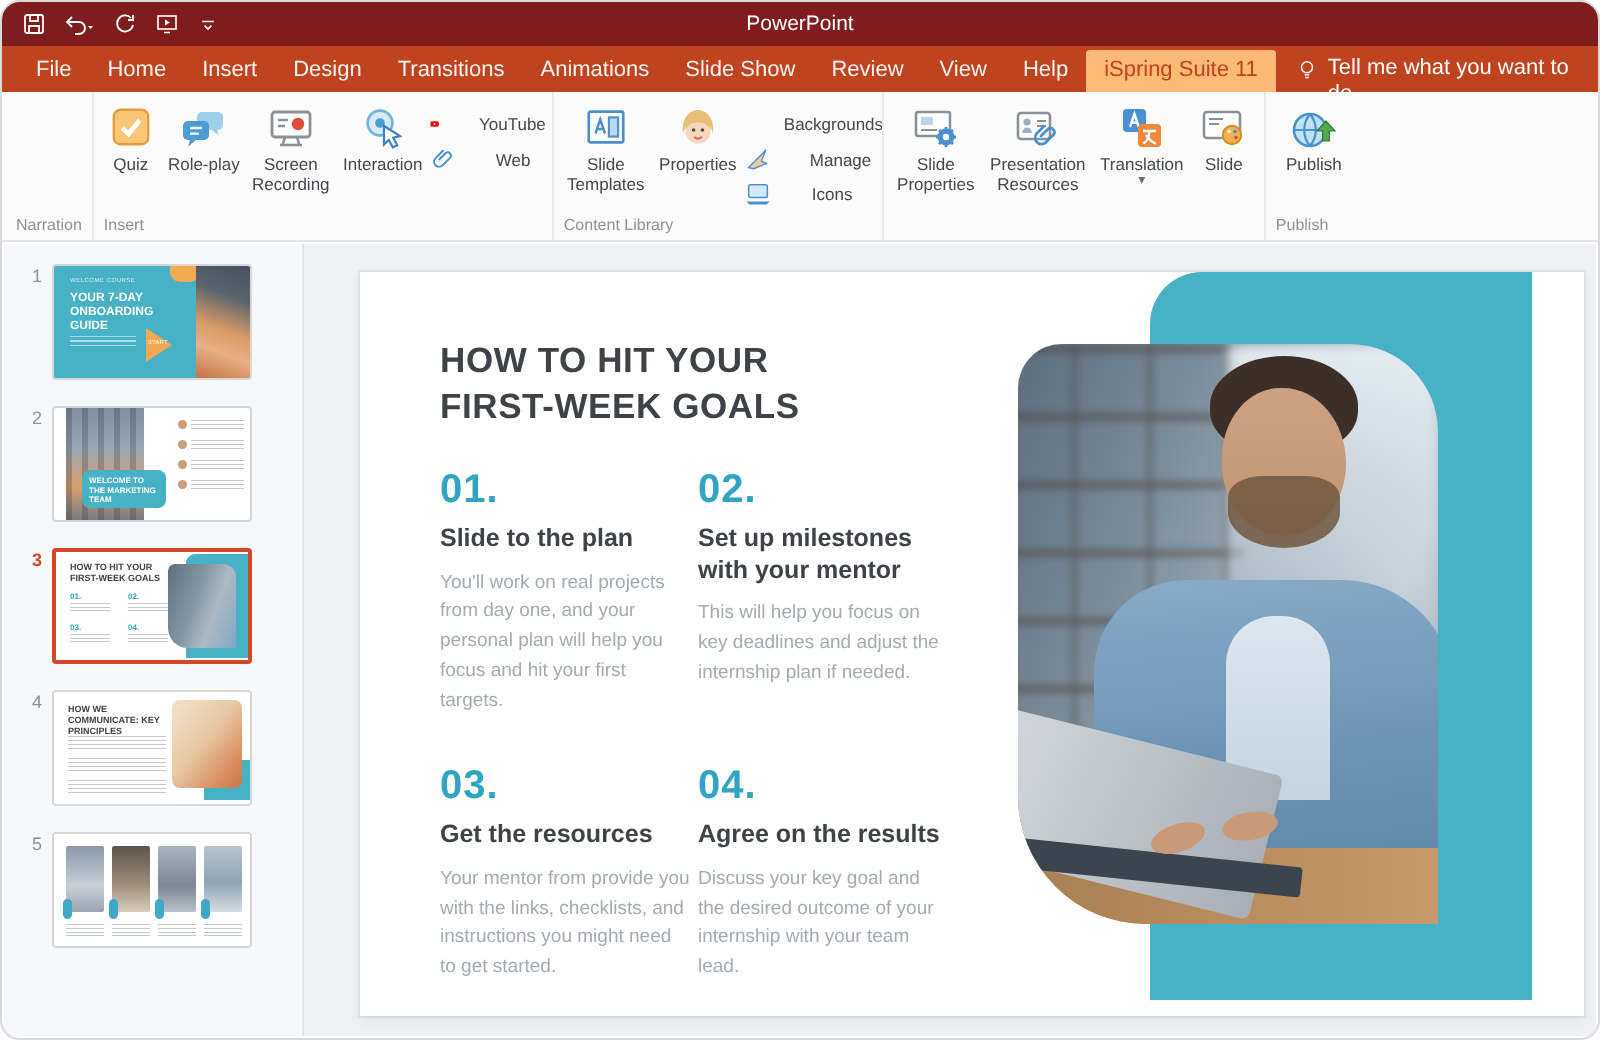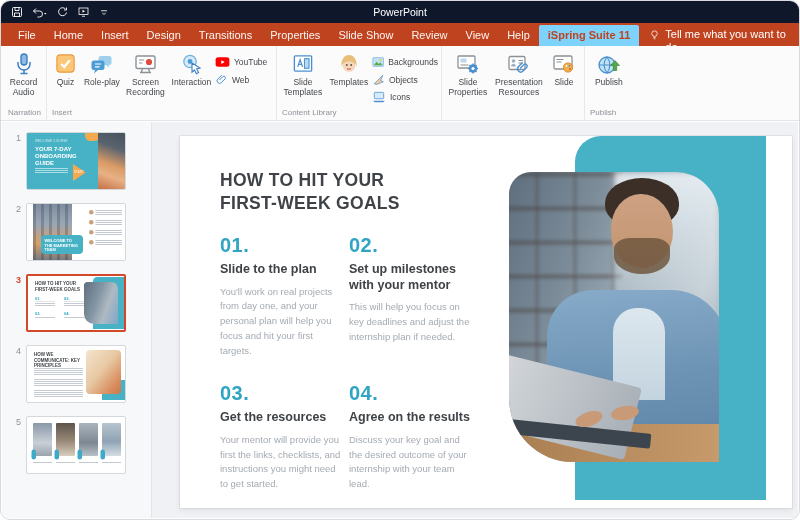--- a/index.html
+++ b/index.html
@@ -1,41 +1,41 @@
 <!DOCTYPE html>
 <html><head>
 <meta charset="utf-8">
 <style>
   * { margin:0; padding:0; box-sizing:border-box; }
   html,body { width:800px; height:520px; background:#fff; font-family:"Liberation Sans",sans-serif; }
   .window { position:absolute; inset:0; background:#fff; border:1px solid #d8dadd; border-radius:10px; overflow:hidden; }
 
   
-  .titlebar { position:relative; height:22px; background:#0f172a; display:flex; align-items:center; padding-left:10px; }
+  .titlebar { position:relative; height:22px; background:#7f1d1d; display:flex; align-items:center; padding-left:10px; }
   .qat { display:flex; align-items:center; gap:9px; z-index:2; }
   .qat .qbtn { display:flex; align-items:center; cursor:default; }
   .apptitle { position:absolute; left:0; right:0; text-align:center; color:#fff; font-size:10.5px; }
 
   
   .tabrow { height:23px; background:#C0431F; display:flex; align-items:flex-end; padding-left:8px; overflow:hidden; }
   .tab { color:rgba(255,255,255,.95); font-size:11px; padding:4px 9px 5px; white-space:nowrap; }
-  .tab.active { background:#7dd3fc; color:#C0431F; font-weight:bold; border-radius:2px 2px 0 0; }
+  .tab.active { background:#fdba74; color:#C0431F; font-weight:normal; border-radius:2px 2px 0 0; }
   .tellme { display:flex; align-items:flex-start; gap:5px; color:#fff; font-size:11px; margin-left:10px; width:160px; height:21px; overflow:hidden; line-height:13px; padding-top:3px; }
   .tellme svg { flex:0 0 auto; margin-top:1px; }
 
   
   .ribbon { height:75px; background:#FBFBFC; border-bottom:1px solid #E2E4E6; display:flex; padding:0 2px; }
   .rgroup { display:flex; flex-direction:column; padding:0 3px; }
   .rgroup + .rgroup { border-left:1px solid #E7E8EA; }
   .gbuttons { flex:1; display:flex; align-items:flex-start; padding-top:3px; }
   .rbtn { display:flex; flex-direction:column; align-items:center; text-align:center; font-size:8.5px; color:#44474B; line-height:1.15; padding:0 1px; }
   .ricon { height:29px; display:flex; align-items:center; justify-content:center; }
   .caret { font-size:7px; color:#6a6d71; line-height:6px; }
   .smallcol { display:flex; flex-direction:column; gap:5px; padding-top:7px; }
-  .sbtn { display:flex; align-items:center; gap:4px; font-size:8.5px; color:#44474B; white-space:nowrap; }
+  .sbtn { display:flex; align-items:center; gap:20px; font-size:8.5px; color:#44474B; white-space:nowrap; }
   .gname { font-size:8px; color:#8E9196; padding:1px 2px 3px; white-space:nowrap; }
   svg { display:block; }
 
   
   .content { position:absolute; top:121px; bottom:1px; left:1px; right:1px; display:flex; }
   .thumbpanel { width:150px; background:#F7F8F9; border-right:1px solid #E2E4E6; padding:10px 0 0 6px; overflow:hidden; }
   .thumbrow { display:flex; gap:5px; margin-bottom:13px; }
   .tnum { width:13px; font-size:9px; color:#8E9196; text-align:right; padding-top:1px; }
   .tnum.sel { color:#D2492A; font-weight:bold; }
   .thumb { width:100px; height:58px; background:#fff; border:1px solid #D5D7DA; border-radius:2px; position:relative; overflow:hidden; flex:0 0 auto; }
@@ -168,49 +168,39 @@
     </div>
     <div class="apptitle">PowerPoint</div>
   </div>
 
   <div class="tabrow">
     <span class="tab">File</span>
     <span class="tab">Home</span>
     <span class="tab">Insert</span>
     <span class="tab">Design</span>
     <span class="tab">Transitions</span>
-    <span class="tab">Properties</span>
+    <span class="tab">Animations</span>
     <span class="tab">Slide Show</span>
     <span class="tab">Review</span>
     <span class="tab">View</span>
     <span class="tab">Help</span>
     <span class="tab active">iSpring Suite 11</span>
     <span class="tellme">
       <svg width="11" height="13" viewBox="0 0 24 28">
           <circle cx="12" cy="10" r="6" stroke="#fff" stroke-width="1.6" fill="none"></circle>
           <path d="M9.5 18h5M10 21h4" stroke="#fff" stroke-width="1.6"></path>
         </svg>
       <span>Tell me what you want to do</span>
     </span>
   </div>
 
   <div class="ribbon">
 
     <div class="rgroup">
       <div class="gbuttons">
-        <div class="rbtn" style="width:35px">
-          <span class="ricon">
-            <svg width="24" height="24" viewBox="0 0 24 24">
-                <rect x="9" y="2" width="6" height="11" rx="3" fill="#8FBCE4" stroke="#3D7FC1" stroke-width="1.4"></rect>
-                <path d="M6 10v2a6 6 0 0 0 12 0v-2" fill="none" stroke="#3D7FC1" stroke-width="1.5"></path>
-                <path d="M12 18v3M8.5 21.5h7" stroke="#3D7FC1" stroke-width="1.5"></path>
-              </svg>
-          </span>
-            <span>Record Audio</span>
-        </div>
       </div>
       <div class="gname">Narration</div>
     </div>
 
     <div class="rgroup">
       <div class="gbuttons">
         <div class="rbtn" style="width:31px">
           <span class="ricon">
             <svg width="23" height="23" viewBox="0 0 24 24">
                 <rect x="3" y="3" width="18" height="18" rx="3.5" fill="#FBC776" stroke="#E89A3C" stroke-width="1.2"></rect>
@@ -287,36 +277,36 @@
           <span class="ricon">
             <svg width="24" height="24" viewBox="0 0 24 24">
                 <path d="M4.5 15C3.5 7.5 7.5 3 12 3s8.5 4.5 7.5 12c-1-5-3.5-6.5-7.5-6.5S5.5 10 4.5 15z" fill="#E8BE78"></path>
                 <circle cx="12" cy="13.5" r="6.3" fill="#F6D7BC"></circle>
                 <path d="M5.7 13c.3-4.5 2.5-6 6.3-6s6 1.5 6.3 6c-1.5-3-3.5-3.8-6.3-3.8S7.2 10 5.7 13z" fill="#E8BE78"></path>
                 <circle cx="9.8" cy="13" r=".9" fill="#5B4A3A"></circle>
                 <circle cx="14.2" cy="13" r=".9" fill="#5B4A3A"></circle>
                 <path d="M10 16.5c1.3 1 2.7 1 4 0" stroke="#C96F5E" stroke-width="1.1" fill="none"></path>
               </svg>
           </span>
-            <span>Templates</span>
+            <span>Properties</span>
         </div>
         <div class="smallcol" style="width:66px">
           <div class="sbtn">
             <svg width="14" height="12" viewBox="0 0 24 20">
                 <rect x="1.5" y="1.5" width="21" height="17" rx="2" fill="#BFE3F2" stroke="#6FAAD4" stroke-width="1.2"></rect>
                 <path d="M3.5 16.5l5.5-7 4 4.5 3-3 4.5 5.5z" fill="#5FA845"></path>
                 <circle cx="16.5" cy="6.5" r="2.1" fill="#F7C948"></circle>
               </svg>
             <span>Backgrounds</span>
           </div>
           <div class="sbtn">
             <svg width="13" height="13" viewBox="0 0 24 24">
                 <path d="M4 20L20 4l-4 10 5 2-12 5z" fill="#F5C9A0" stroke="#4A90D0" stroke-width="1.3" stroke-linejoin="round"></path>
               </svg>
-            <span>Objects</span>
+            <span>Manage</span>
           </div>
           <div class="sbtn">
             <svg width="14" height="12" viewBox="0 0 24 20">
                 <rect x="4" y="2" width="16" height="11" rx="1.5" fill="#D6EAF7" stroke="#4A90D0" stroke-width="1.3"></rect>
                 <path d="M2 16.5h20l-2.5 2.5h-15z" fill="#4A90D0"></path>
               </svg>
             <span>Icons</span>
           </div>
         </div>
       </div>
@@ -342,20 +332,32 @@
           <span class="ricon">
             <svg width="25" height="24" viewBox="0 0 24 24">
                 <rect x="2.5" y="4.5" width="16" height="13" rx="1.5" fill="#fff" stroke="#8C9196" stroke-width="1.3"></rect>
                 <circle cx="7" cy="9" r="1.8" fill="#9BB0C4"></circle>
                 <path d="M4.5 14.5c.4-2 1.3-2.8 2.5-2.8s2.1.8 2.5 2.8" fill="#9BB0C4"></path>
                 <path d="M12 8.5h4.5M12 11h4.5" stroke="#8C9196" stroke-width="1"></path>
                 <path d="M14 16l3.5-3.5a2 2 0 0 1 2.8 2.8l-4 4a3.2 3.2 0 0 1-4.5-4.5l3.8-3.8" fill="none" stroke="#4A90D0" stroke-width="1.4" stroke-linecap="round"></path>
               </svg>
           </span>
             <span>Presentation Resources</span>
+        </div>
+        <div class="rbtn" style="width:48px">
+          <span class="ricon">
+            <svg width="24" height="24" viewBox="0 0 24 24">
+                <rect x="2.5" y="2.5" width="11.5" height="11.5" rx="2" fill="#4A90D0"></rect>
+                <path d="M6 11.5L8.2 5l2.2 6.5M6.9 9.4h2.7" stroke="#fff" stroke-width="1.2" fill="none"></path>
+                <rect x="10" y="10" width="11.5" height="11.5" rx="2" fill="#F0883B"></rect>
+                <path d="M12.5 13.5h6.5M15.7 13.5c0 3.2-1.2 5.2-3 6.3M14 15.5c1.5 2.3 3.6 3.8 5 4.3" stroke="#fff" stroke-width="1.2" fill="none"></path>
+              </svg>
+          </span>
+            <span>Translation</span>
+          <span class="caret">▾</span>
         </div>
         <div class="rbtn" style="width:34px">
           <span class="ricon">
             <svg width="25" height="24" viewBox="0 0 24 24">
                 <rect x="2.5" y="4" width="18" height="13" rx="1.5" fill="#fff" stroke="#8C9196" stroke-width="1.3"></rect>
                 <path d="M5 7.5h7M5 10h5" stroke="#8C9196" stroke-width="1.1"></path>
                 <circle cx="16.5" cy="15.5" r="4.6" fill="#F3B04C" stroke="#D98A2B" stroke-width="1"></circle>
                 <circle cx="15" cy="13.8" r=".9" fill="#fff"></circle>
                 <circle cx="18" cy="13.8" r=".9" fill="#4A90D0"></circle>
                 <circle cx="18.5" cy="16.8" r=".9" fill="#C9584C"></circle>
@@ -540,21 +542,21 @@
             <div class="gbody">You'll work on real projects from day one, and your personal plan will help you focus and hit your first targets.</div>
           </div>
           <div class="goal">
             <div class="gnum">02.</div>
             <div class="ghead">Set up milestones with your mentor</div>
             <div class="gbody">This will help you focus on key deadlines and adjust the internship plan if needed.</div>
           </div>
           <div class="goal">
             <div class="gnum">03.</div>
             <div class="ghead">Get the resources</div>
-            <div class="gbody">Your mentor will provide you first the links, checklists, and instructions you might need to get started.</div>
+            <div class="gbody">Your mentor from provide you with the links, checklists, and instructions you might need to get started.</div>
           </div>
           <div class="goal">
             <div class="gnum">04.</div>
             <div class="ghead">Agree on the results</div>
             <div class="gbody">Discuss your key goal and the desired outcome of your internship with your team lead.</div>
           </div>
         </div>
 
       </div>
     </div>

